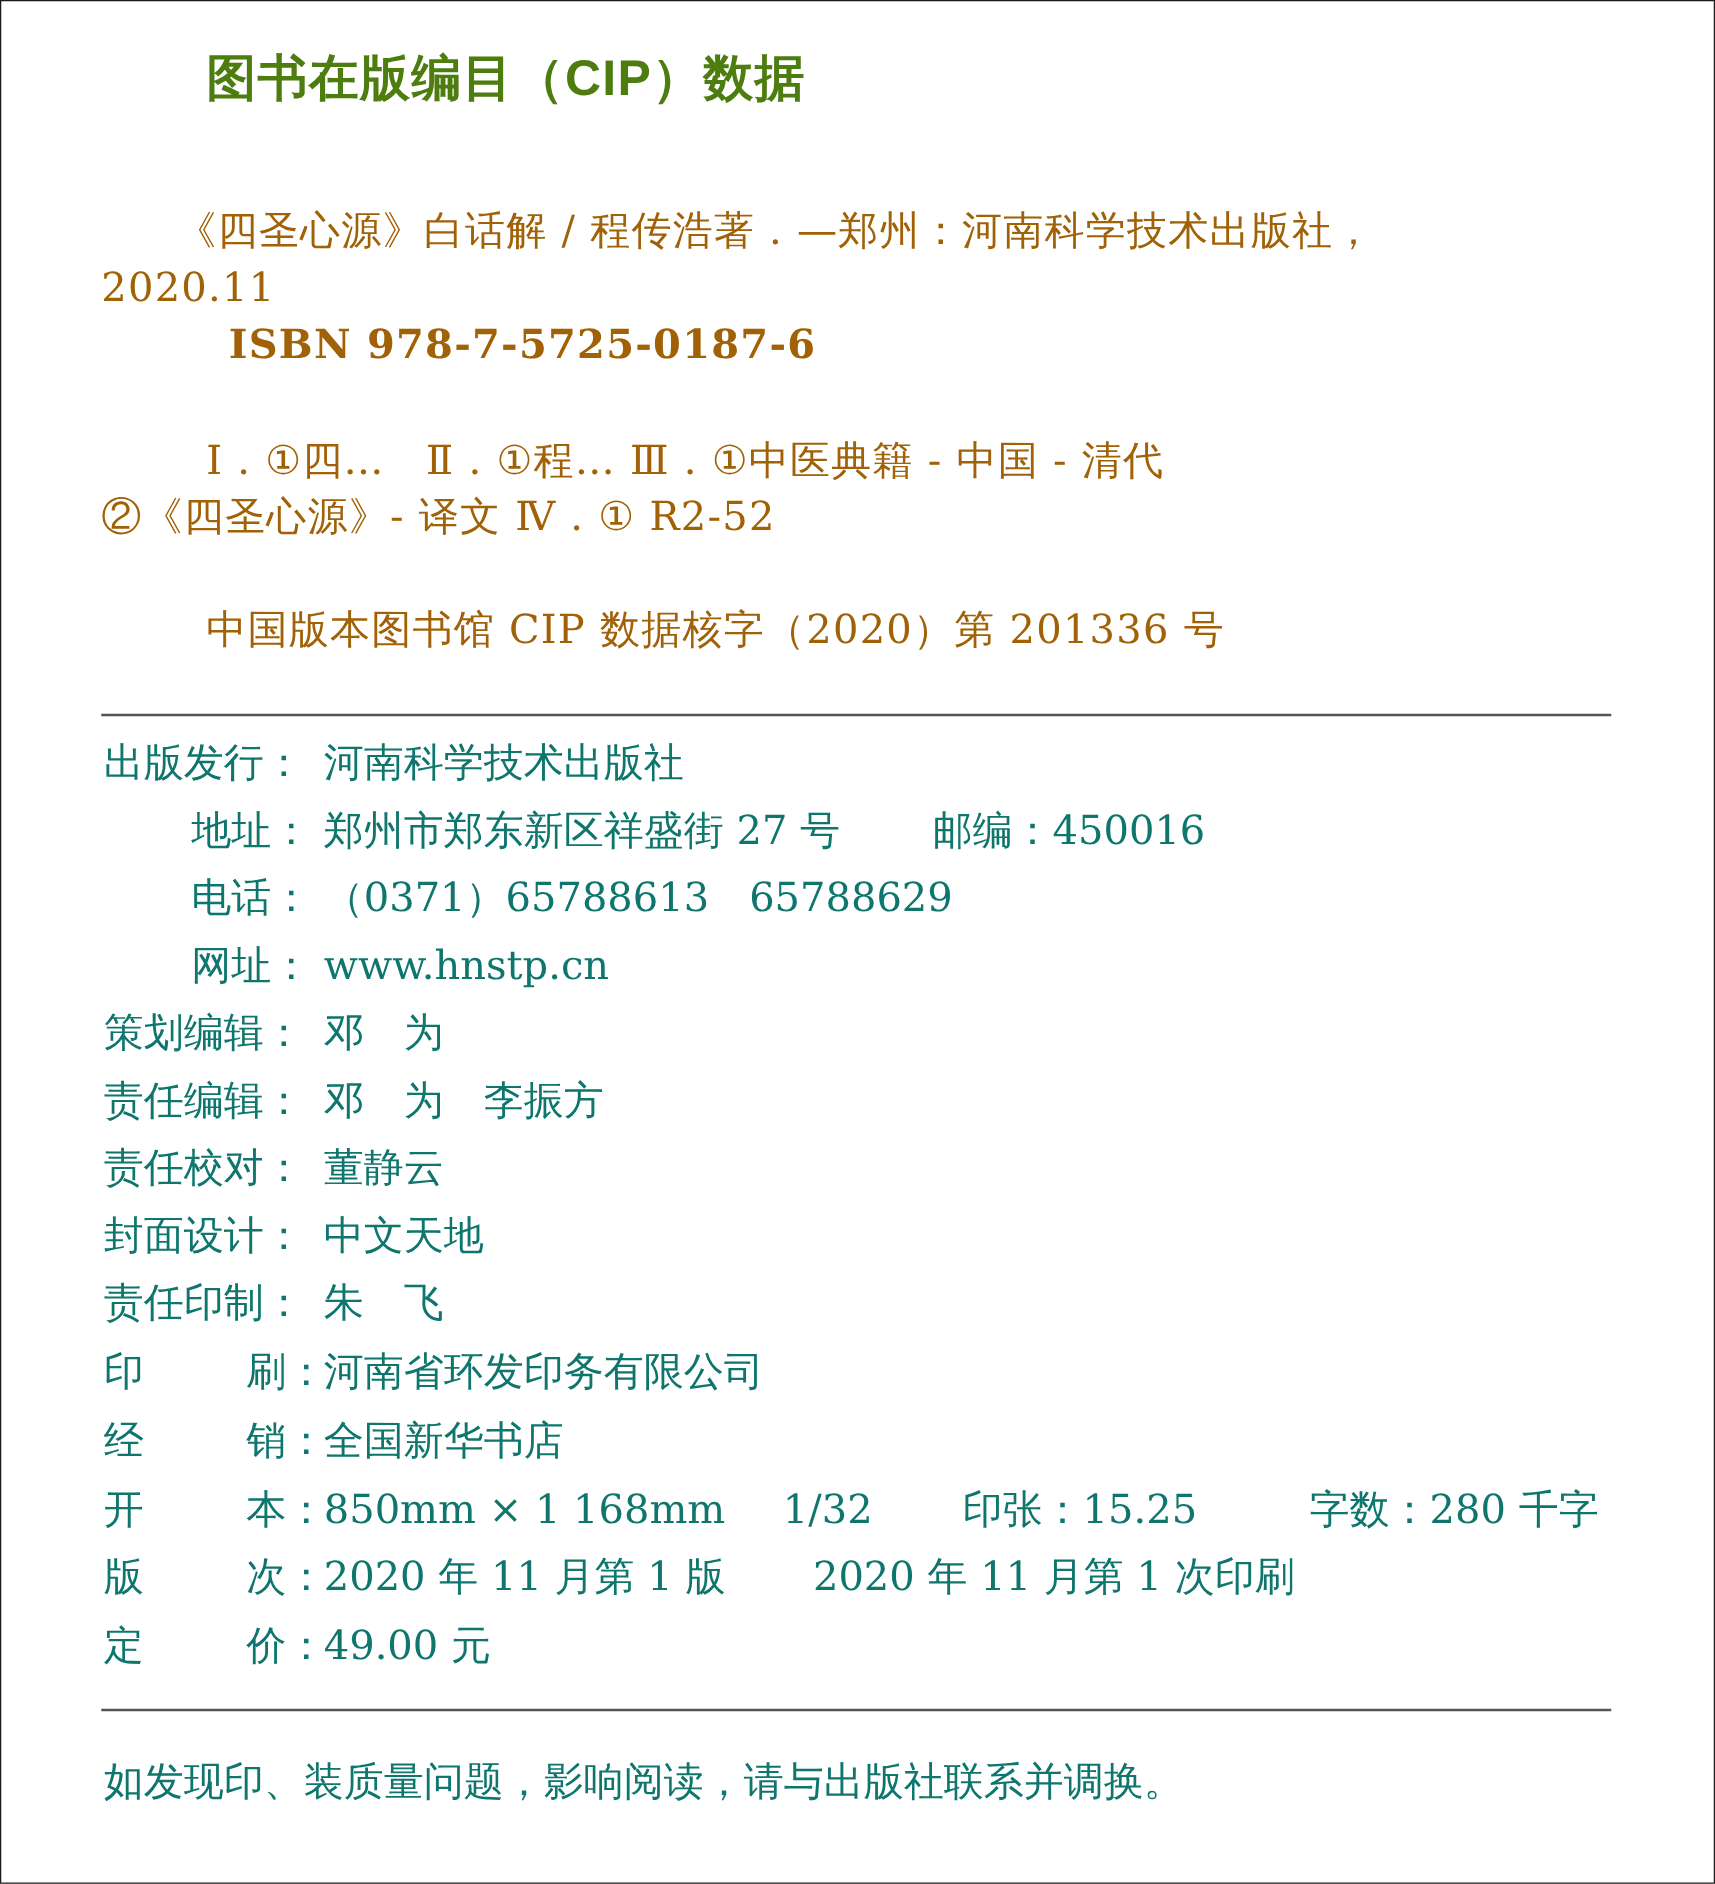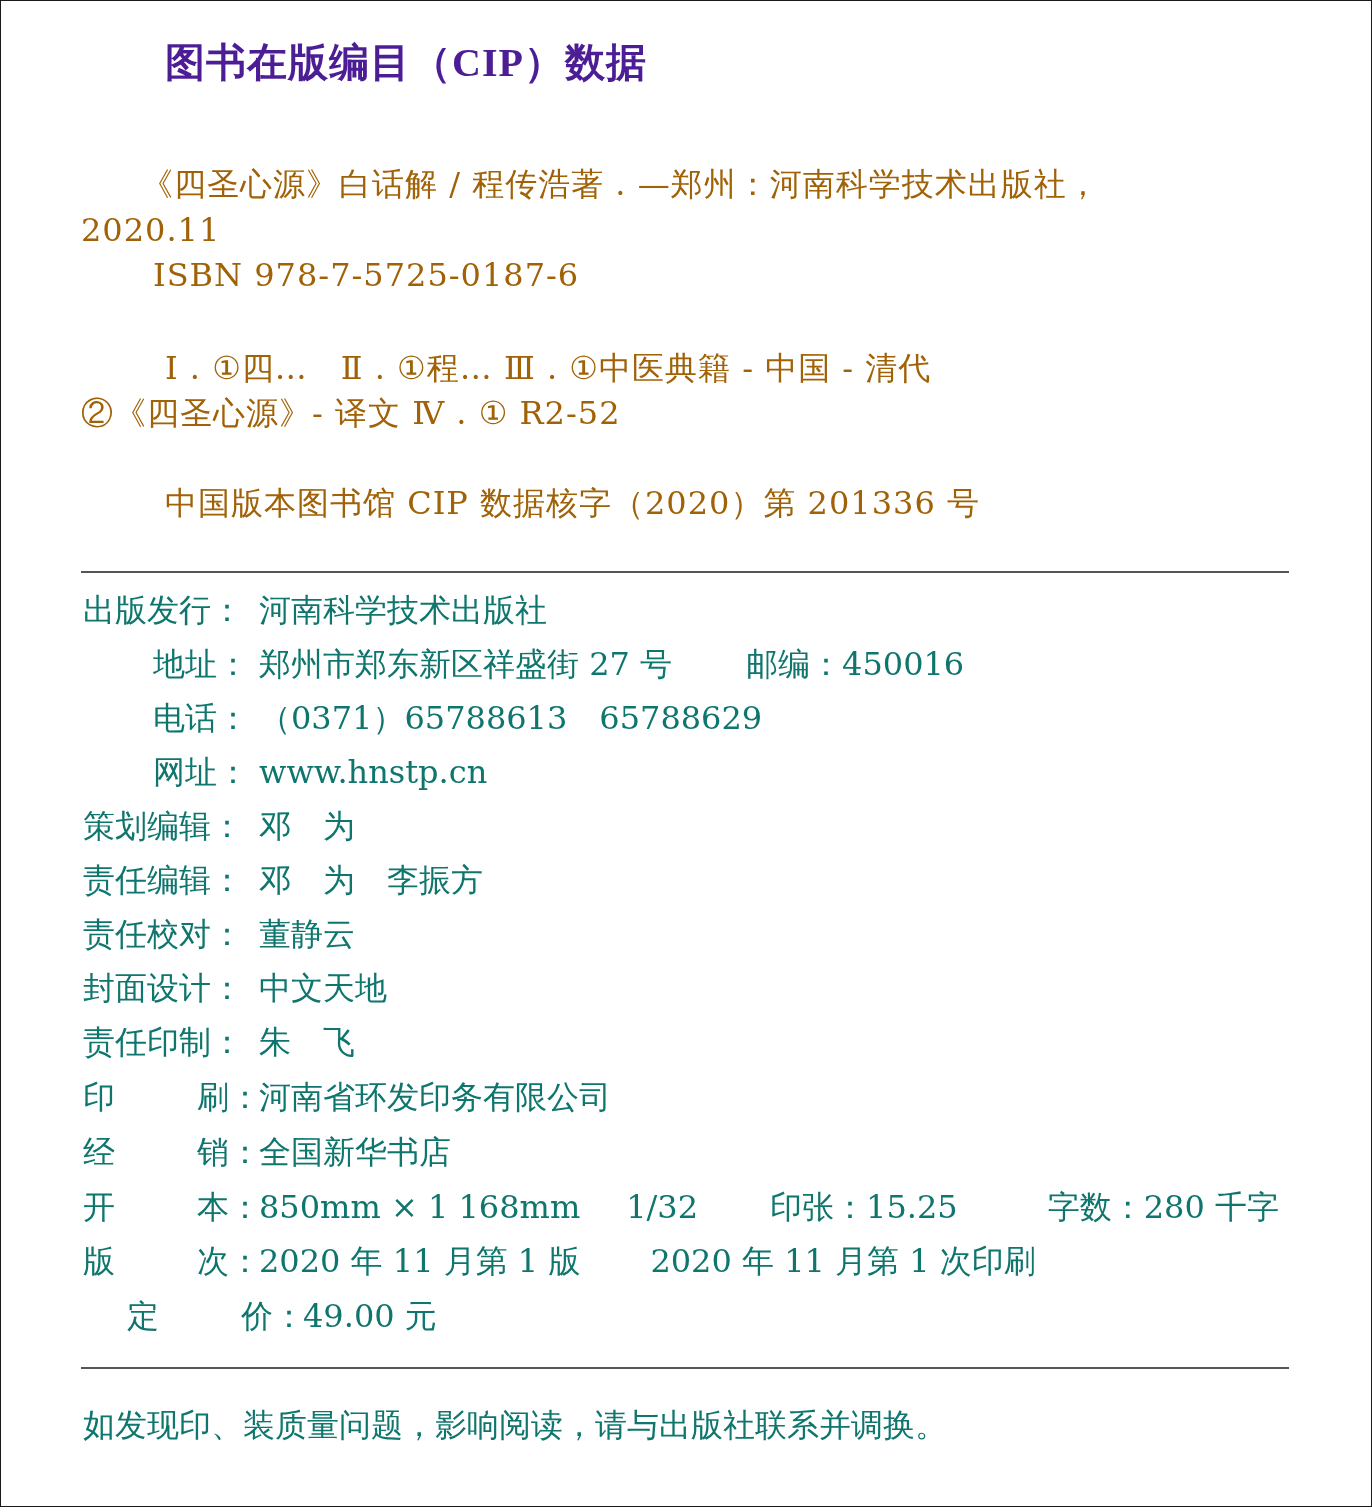--- a/index.html
+++ b/index.html
@@ -6,21 +6,21 @@
     body { width: 1372px; height: 1507px; position: relative; overflow: hidden; }
     .page {
       position: absolute; left: 0; top: 0; width: 1370px; height: 1505px;
       border: 1px solid #1a1a1a; border-bottom-width: 2px; border-right-width: 2px;
       background: #ffffff; color: #2a2a2a;
       font-family: "DejaVu Serif", "Liberation Serif", serif;
     }
     .abs { position: absolute; white-space: nowrap; }
     .heading {
       left: 164px; top: 34px; font-size: 40px; font-weight: bold;
-      font-family: Liberation Serif, serif; color: #4c1d95;
+      font-family: Liberation Sans, sans-serif; color: #4d7c0f;
       letter-spacing: 1px;
     }
     .cip { font-size: 32px; color: #a16207; letter-spacing: 1px; }
     .rule { position: absolute; left: 80px; width: 1208px; height: 2px; background: #555; }
     .row { position: absolute; left: 82px; font-size: 32px; color: #0f766e; white-space: nowrap; }
     .lbl { display: inline-block; }
     .lbl4 { width: 176px; }
     .lbl2 { width: 176px; padding-left: 70px; box-sizing: border-box; }
     .spaced { display: inline-block; width: 176px; }
     .spaced .a { display: inline-block; width: 114px; }
@@ -28,21 +28,21 @@
   </style>
 </head>
 <body>
 
 <div class="page">
 
   <div class="abs heading">图书在版编目（CIP）数据</div>
 
   <div class="abs cip" style="left:140px; top:162px;">《四圣心源》白话解 / 程传浩著 . —郑州：河南科学技术出版社，</div>
   <div class="abs cip" style="left:80px; top:210px;">2020.11</div>
-  <div class="abs cip" style="left:152px; top:255px;">ISBN 978-7-5725-0187-6</div>
+  <div class="abs cip" style="left:182px; top:255px;font-weight:bold;">ISBN 978-7-5725-0187-6</div>
   <div class="abs cip" style="left:164px; top:346px;">Ⅰ . ①四…　Ⅱ . ①程… Ⅲ . ①中医典籍 - 中国 - 清代</div>
   <div class="abs cip" style="left:80px; top:391px;">②《四圣心源》- 译文 Ⅳ . ① R2-52</div>
   <div class="abs cip" style="left:164px; top:481px;">中国版本图书馆 CIP 数据核字（2020）第 201336 号</div>
 
   <div class="rule" style="top:570px;"></div>
 
   <div class="row" style="top:588px;">
     <span class="lbl lbl4">出版发行：</span><span>河南科学技术出版社</span>
   </div>
   <div class="row" style="top:642px;">
@@ -76,21 +76,21 @@
   </div>
   <div class="row" style="top:1130px;">
     <span class="spaced"><span class="a">经</span><span>销：</span></span><span>全国新华书店</span>
   </div>
   <div class="row" style="top:1185px;">
     <span class="spaced"><span class="a">开</span><span>本：</span></span><span>850mm × 1 168mm</span><span class="gap" style="width:46px;"></span><span>1/32</span><span class="gap" style="width:72px;"></span><span>印张：</span><span>15.25</span><span class="gap" style="width:90px;"></span><span>字数：</span><span>280 千字</span>
   </div>
   <div class="row" style="top:1239px;">
     <span class="spaced"><span class="a">版</span><span>次：</span></span><span>2020 年 11 月第 1 版</span><span class="gap" style="width:70px;"></span><span>2020 年 11 月第 1 次印刷</span>
   </div>
-  <div class="row" style="top:1294px;margin-left:44px;">
+  <div class="row" style="top:1294px;">
     <span class="spaced"><span class="a">定</span><span>价：</span></span><span>49.00 元</span>
   </div>
 
   <div class="rule" style="top:1366px;"></div>
 
   <div class="row" style="top:1403px; left:82px;">如发现印、装质量问题，影响阅读，请与出版社联系并调换。</div>
 
 </div>
 
 </body></html>

